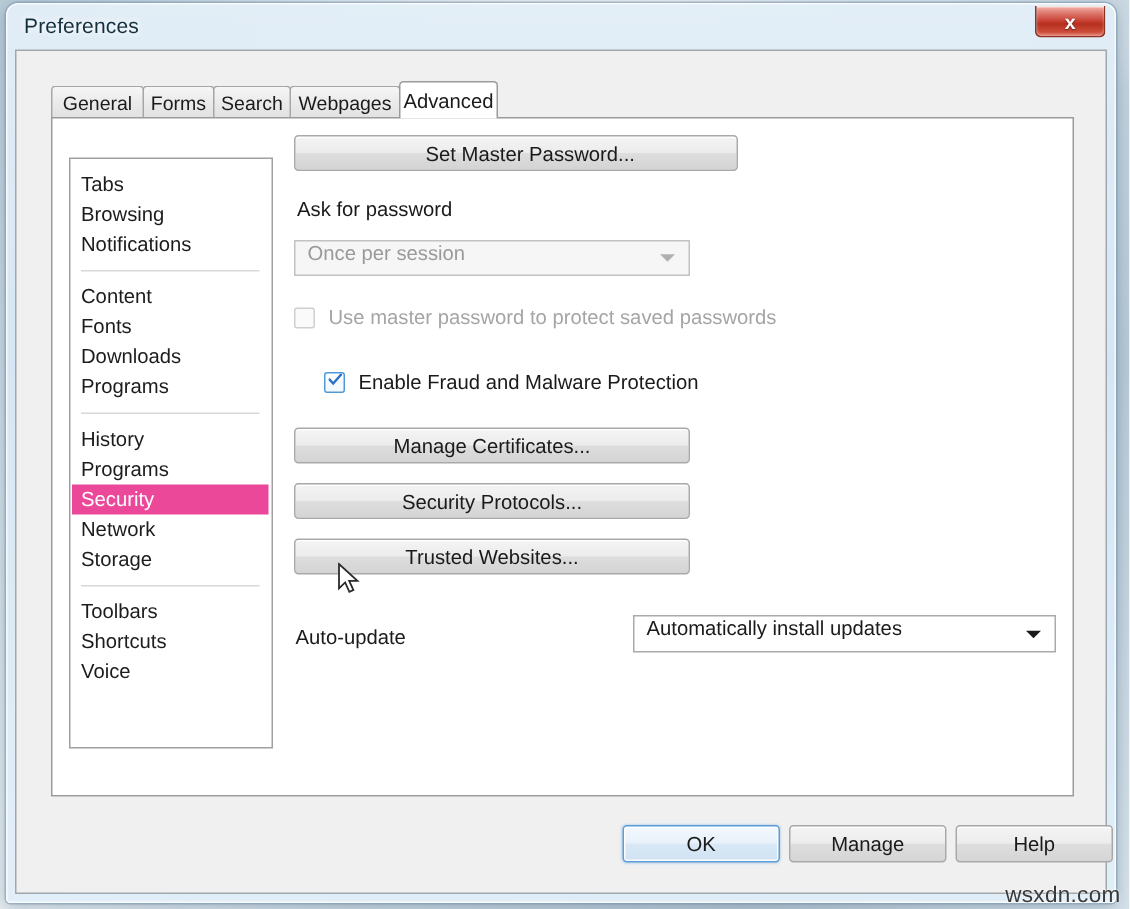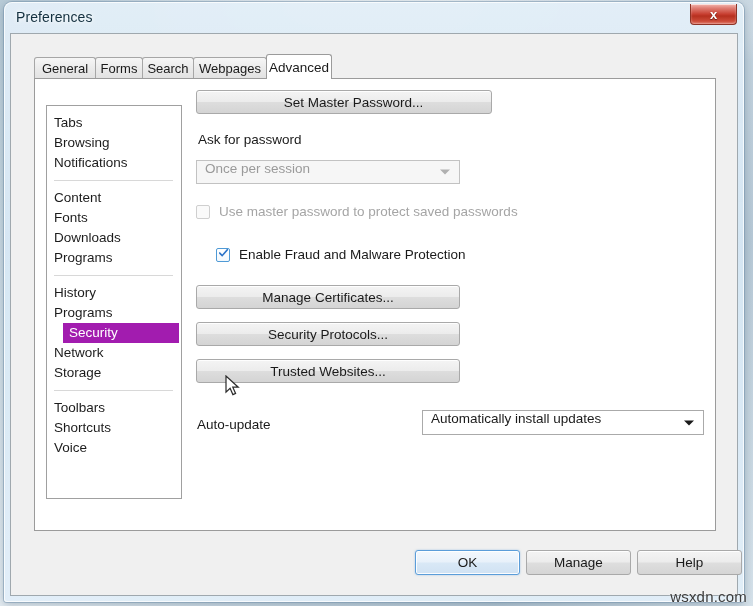--- a/index.html
+++ b/index.html
@@ -169,23 +169,23 @@
   .cat-item {
     height: 20px;
     line-height: 20px;
     padding-left: 7px;
     font-size: 13.5px;
     color: #1c1c1c;
     white-space: nowrap;
     cursor: default;
   }
   .cat-item.selected {
-    background: #a21caf;
+    background: #ec4899;
     color: #ffffff;
-    margin-left: 16px;
+    margin-left: 1px;
     margin-right: 2px;
     padding-left: 6px;
   }
   .cat-sep {
     height: 1px;
     background: #d8d8d8;
     margin: 7px 8px 7px 7px;
   }
 
   

